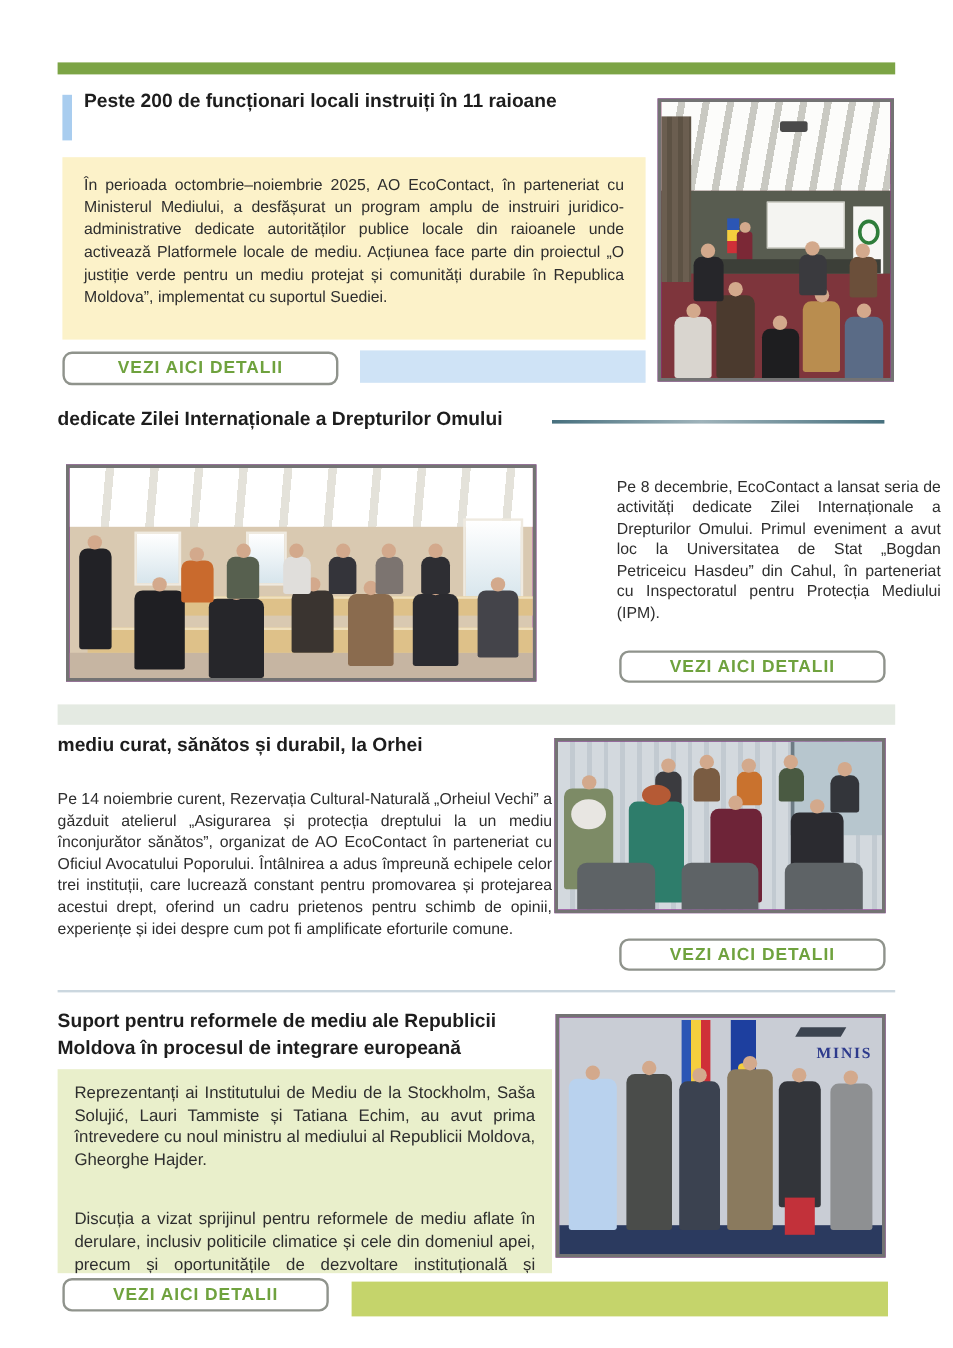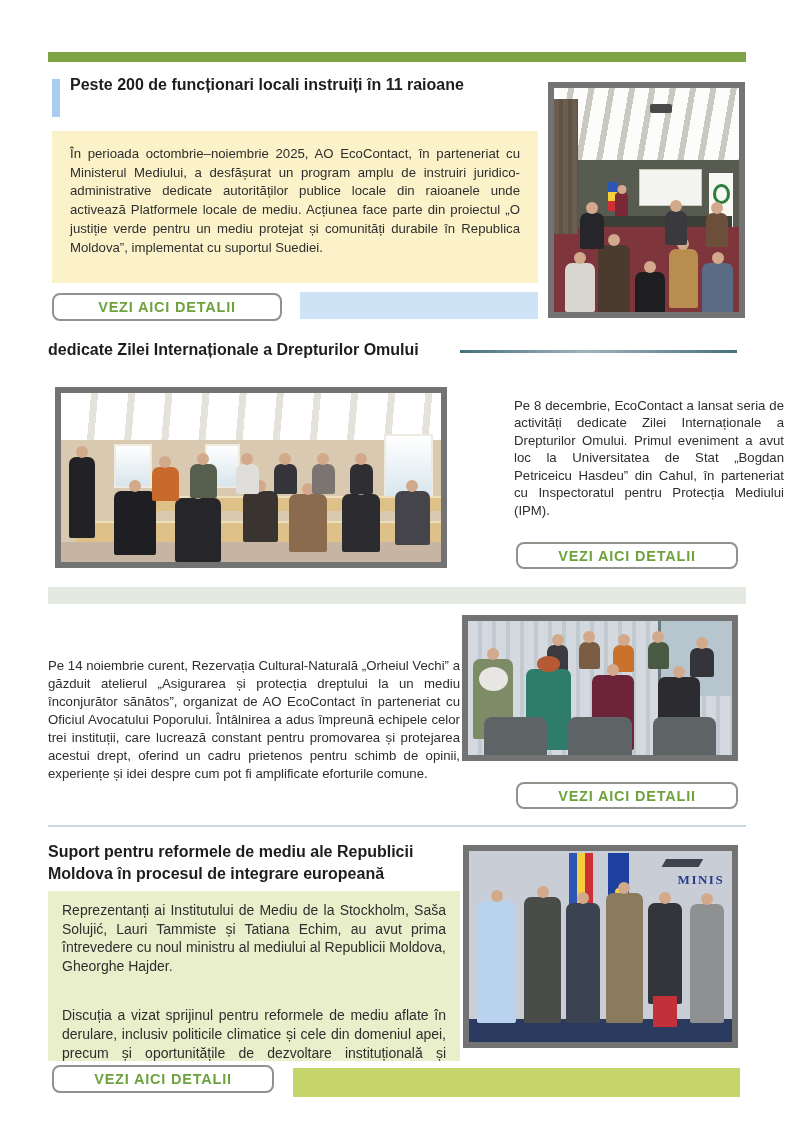--- a/index.html
+++ b/index.html
@@ -13,21 +13,21 @@
   
   .topbar { left:48px; top:52px; width:698px; height:10px; background:#7CA445; }
   .title-line { font-weight:bold; font-size:16px; line-height:22px; color:#1d1d1d; white-space:nowrap; }
   .body-text { font-size:13.2px; line-height:1.42; color:#2e2e2e; text-align:justify; }
   .btn {
     background:#ffffff; border:2px solid #8f938c; border-radius:8px;
     display:flex; align-items:center; justify-content:center;
     font-weight:bold; font-size:14.5px; letter-spacing:0.8px; color:#6FA23E;
     box-sizing:border-box; cursor:pointer;
   }
-  .photo { border:6px solid #737373; background:#a21caf; overflow:hidden; box-sizing:border-box; }
+  .photo { border:3px solid #737373; background:#a21caf; overflow:hidden; box-sizing:border-box; }
 
   
   .s1-accent { left:52px; top:79px; width:8px; height:38px; background:#A9CDEF; }
   .s1-title  { left:70px; top:74px; }
   .s1-box    { left:52px; top:131px; width:486px; height:152px; background:#FCF2C9;
                box-sizing:border-box; padding:14px 18px; overflow:hidden; }
   .s1-photo  { left:548px; top:82px; width:197px; height:236px; }
   .s1-btn    { left:52px; top:293px; width:230px; height:28px; }
   .s1-strip  { left:300px; top:292px; width:238px; height:27px; background:#CFE3F6; }
 
@@ -189,20 +189,21 @@
     <span>Pe 8 decembrie, EcoContact a lansat seria de activități dedicate Zilei Internaționale a Drepturilor Omului. Primul eveniment a avut loc la Universitatea de Stat „Bogdan Petriceicu Hasdeu” din Cahul, în parteneriat cu Inspectoratul pentru Protecția Mediului (IPM).</span>
   </div>
 
   <div class="abs btn s2-btn">
     <span>VEZI AICI DETALII</span>
   </div>
 
   <div class="abs band-gray"></div>
 
   <div class="abs s3-title">
+    <div class="title-line">mediu curat, sănătos și durabil, la Orhei</div>
   </div>
 
   <div class="abs s3-text body-text">
     <span>Pe 14 noiembrie curent, Rezervația Cultural-Naturală „Orheiul Vechi” a găzduit atelierul „Asigurarea și protecția dreptului la un mediu înconjurător sănătos”, organizat de AO EcoContact în parteneriat cu Oficiul Avocatului Poporului. Întâlnirea a adus împreună echipele celor trei instituții, care lucrează constant pentru promovarea și protejarea acestui drept, oferind un cadru prietenos pentru schimb de opinii, experiențe și idei despre cum pot fi amplificate eforturile comune.</span>
   </div>
 
   <div class="abs photo s3-photo">
     <div class="scene p3">
       <div class="glass"></div>
       <div class="pp" style="left:30%;top:18%;width:8%;height:20%;background:#3b3b3f"></div>

